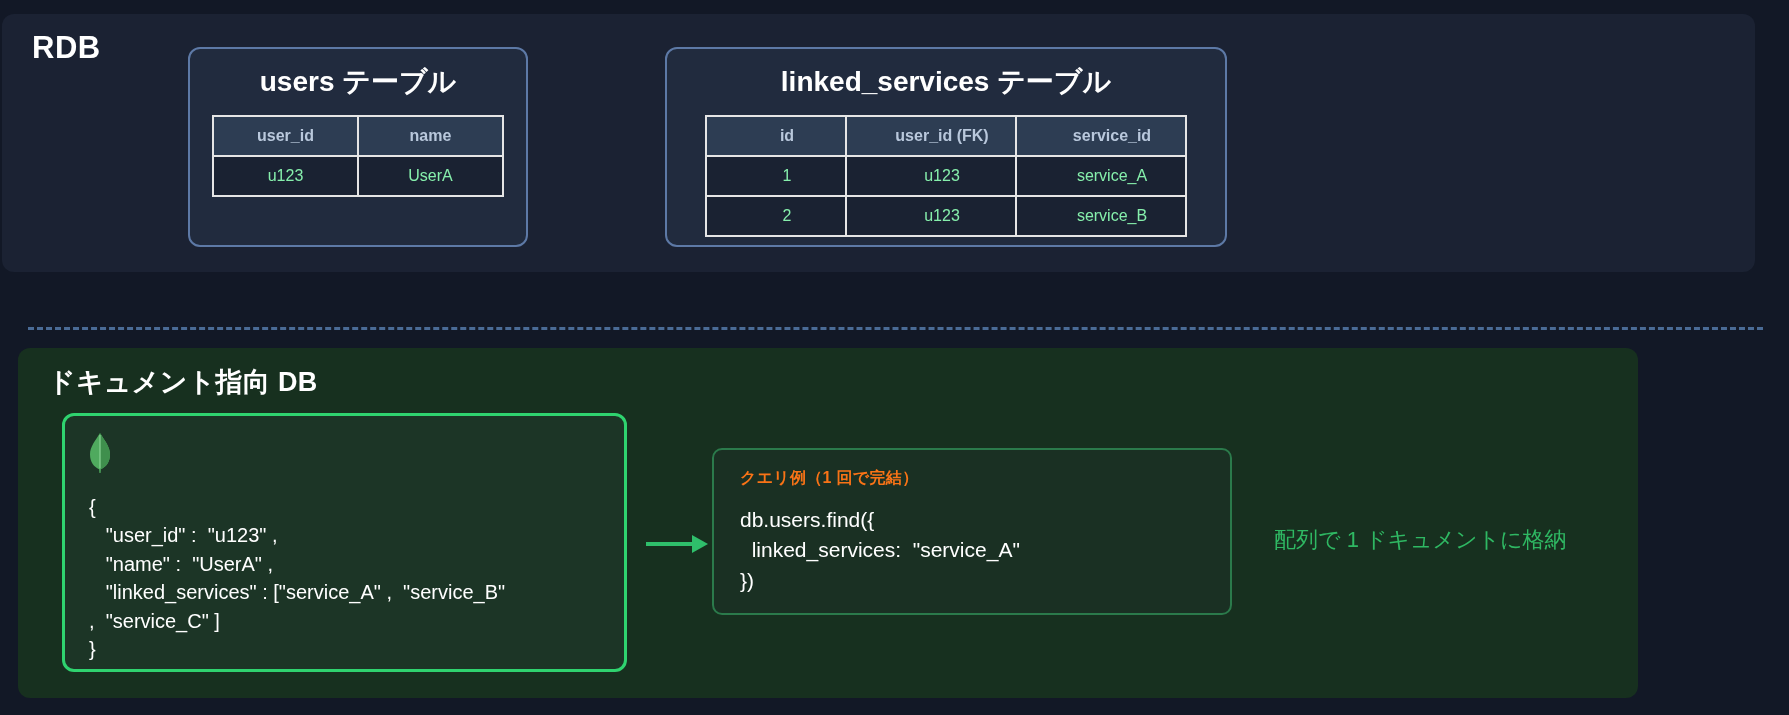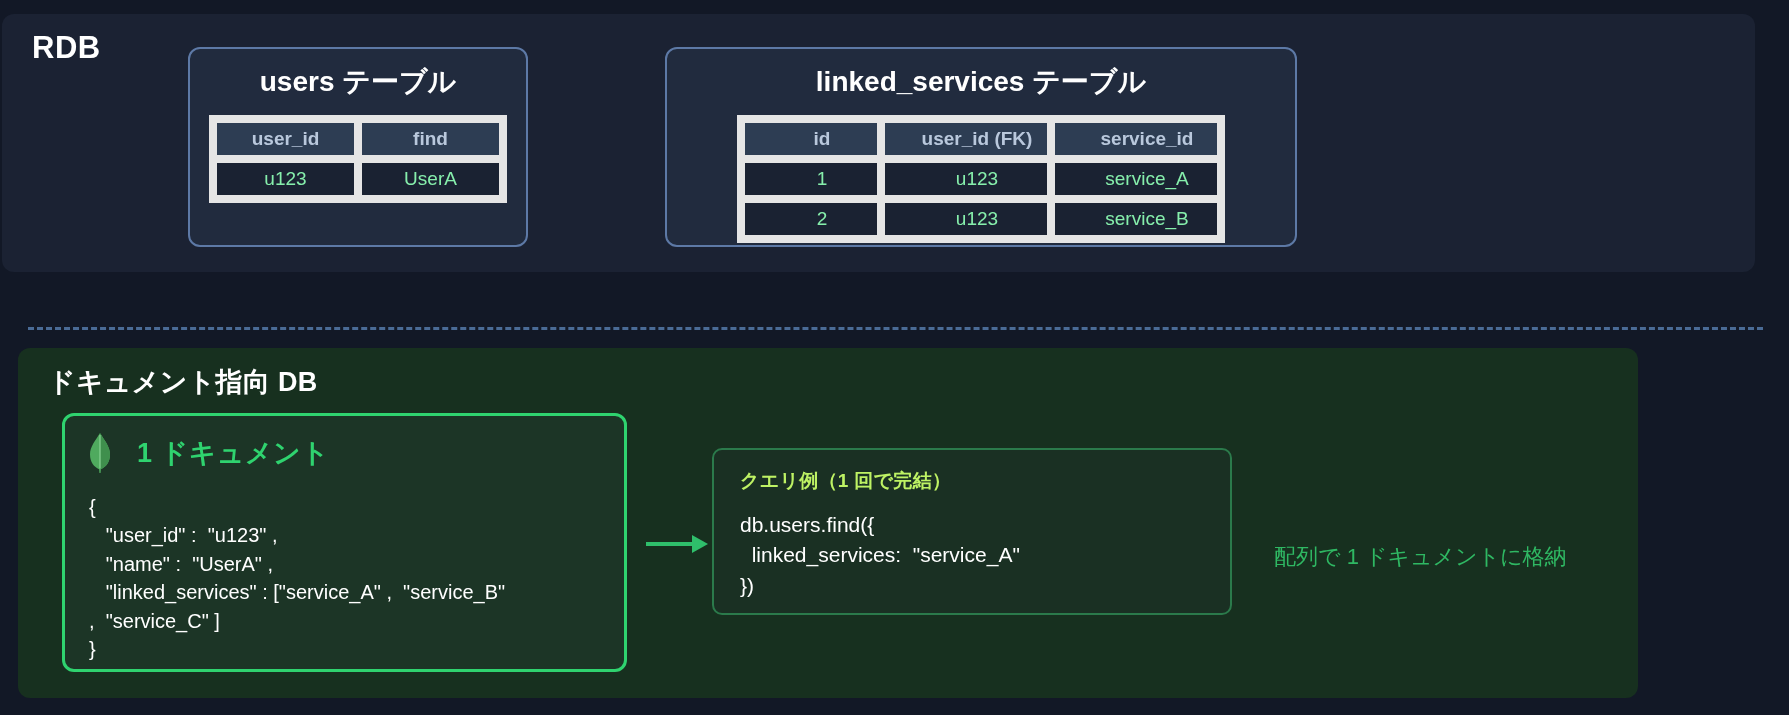--- a/index.html
+++ b/index.html
@@ -56,23 +56,23 @@
     display: flex;
     justify-content: center;
     margin-top: 14px;
   }
   table.grid {
     border-collapse: collapse;
     border: 2px solid #ffffff;
   }
   table.grid th,
   table.grid td {
-    border: 8px solid #e5e5e5;
+    border: 2px solid #e5e5e5;
     text-align: center;
-    font-size: 19px;
+    font-size: 16px;
     padding: 0;
     height: 40px;
     box-sizing: border-box;
   }
   table.grid th {
     background: #2d3d53;
     color: #b9c8dc;
     font-weight: bold;
   }
   table.grid td {
@@ -80,21 +80,21 @@
     color: #86efac;
     font-weight: normal;
   }
 
   
   #users-card { left: 186px; top: 33px; width: 340px; height: 200px; }
   #users-card table.grid th,
   #users-card table.grid td { width: 145px; }
 
   
-  #links-card { left: 663px; top: 33px; width: 632px; height: 200px; }
+  #links-card { left: 663px; top: 33px; width: 562px; height: 200px; }
   #links-card table.grid th,
   #links-card table.grid td { width: 170px; padding-left: 22px; }
   #links-card table.grid th:first-child,
   #links-card table.grid td:first-child { width: 140px; }
 
   
   .join-group {
     position: absolute;
     left: 528px;
     top: 118px;
@@ -240,58 +240,58 @@
     top: 100px;
     width: 520px;
     height: 167px;
     background: #1a3023;
     border: 2px solid #2b7a4b;
     border-radius: 10px;
     box-sizing: border-box;
   }
   .query-card-title {
     margin: 18px 12px 0 26px;
-    font-size: 19px;
-    font-weight: bold;
-    color: #bef264;
+    font-size: 16px;
+    font-weight: bold;
+    color: #f97316;
     letter-spacing: 0.3px;
   }
   .query-code {
     margin: 16px 0 0 26px;
     font-size: 21px;
     line-height: 1.45;
     color: #ffffff;
     white-space: pre-wrap;
     font-family: "Liberation Sans", "DejaVu Sans", sans-serif;
   }
 
   .doc-note {
     position: absolute;
     left: 1256px;
-    top: 194px;
+    top: 177px;
     font-size: 22px;
     color: #2fb863;
     white-space: nowrap;
   }
 </style>
 </head>
 <body>
 
 <div class="rdb-panel">
 
   <div class="rdb-title">RDB</div>
 
   <div class="tbl-card" id="users-card">
     <div class="tbl-card-title">users テーブル</div>
     <div class="tbl-wrap">
       <table class="grid">
         <thead>
           <tr>
             <th>user_id</th>
-            <th>find</th>
+            <th>name</th>
           </tr>
         </thead>
         <tbody>
           <tr>
             <td>u123</td>
             <td>UserA</td>
           </tr>
         </tbody>
       </table>
     </div>
@@ -335,21 +335,20 @@
 
   <div class="doc-card">
     <div class="doc-card-head">
       <span class="mongo-leaf">
         <svg viewBox="0 0 26 40" width="26" height="40" aria-hidden="true">
           <path d="M13 0 C17.5 7.5 23 13.5 23 21.5 C23 29 18.8 34.2 13.9 36.2 L13.6 40 L12.4 40 L12.1 36.2 C7.2 34.2 3 29 3 21.5 C3 13.5 8.5 7.5 13 0 Z" fill="#4faa5e"></path>
           <path d="M13 0 C17.5 7.5 23 13.5 23 21.5 C23 29 18.8 34.2 13.9 36.2 L13.2 36.2 L13.2 0 Z" fill="#3f8f4d"></path>
           <path d="M13 2 L13 35.5" stroke="#8fd79a" stroke-width="1.1" fill="none"></path>
         </svg>
       </span>
-      <span class="doc-card-head-label">1 ドキュメント</span>
     </div>
     <div class="doc-json">{
    "user_id" :  "u123" ,
    "name" :  "UserA" ,
    "linked_services" : ["service_A" ,  "service_B"
 ,  "service_C" ]
 }</div>
   </div>
 
   <div class="green-arrow">

